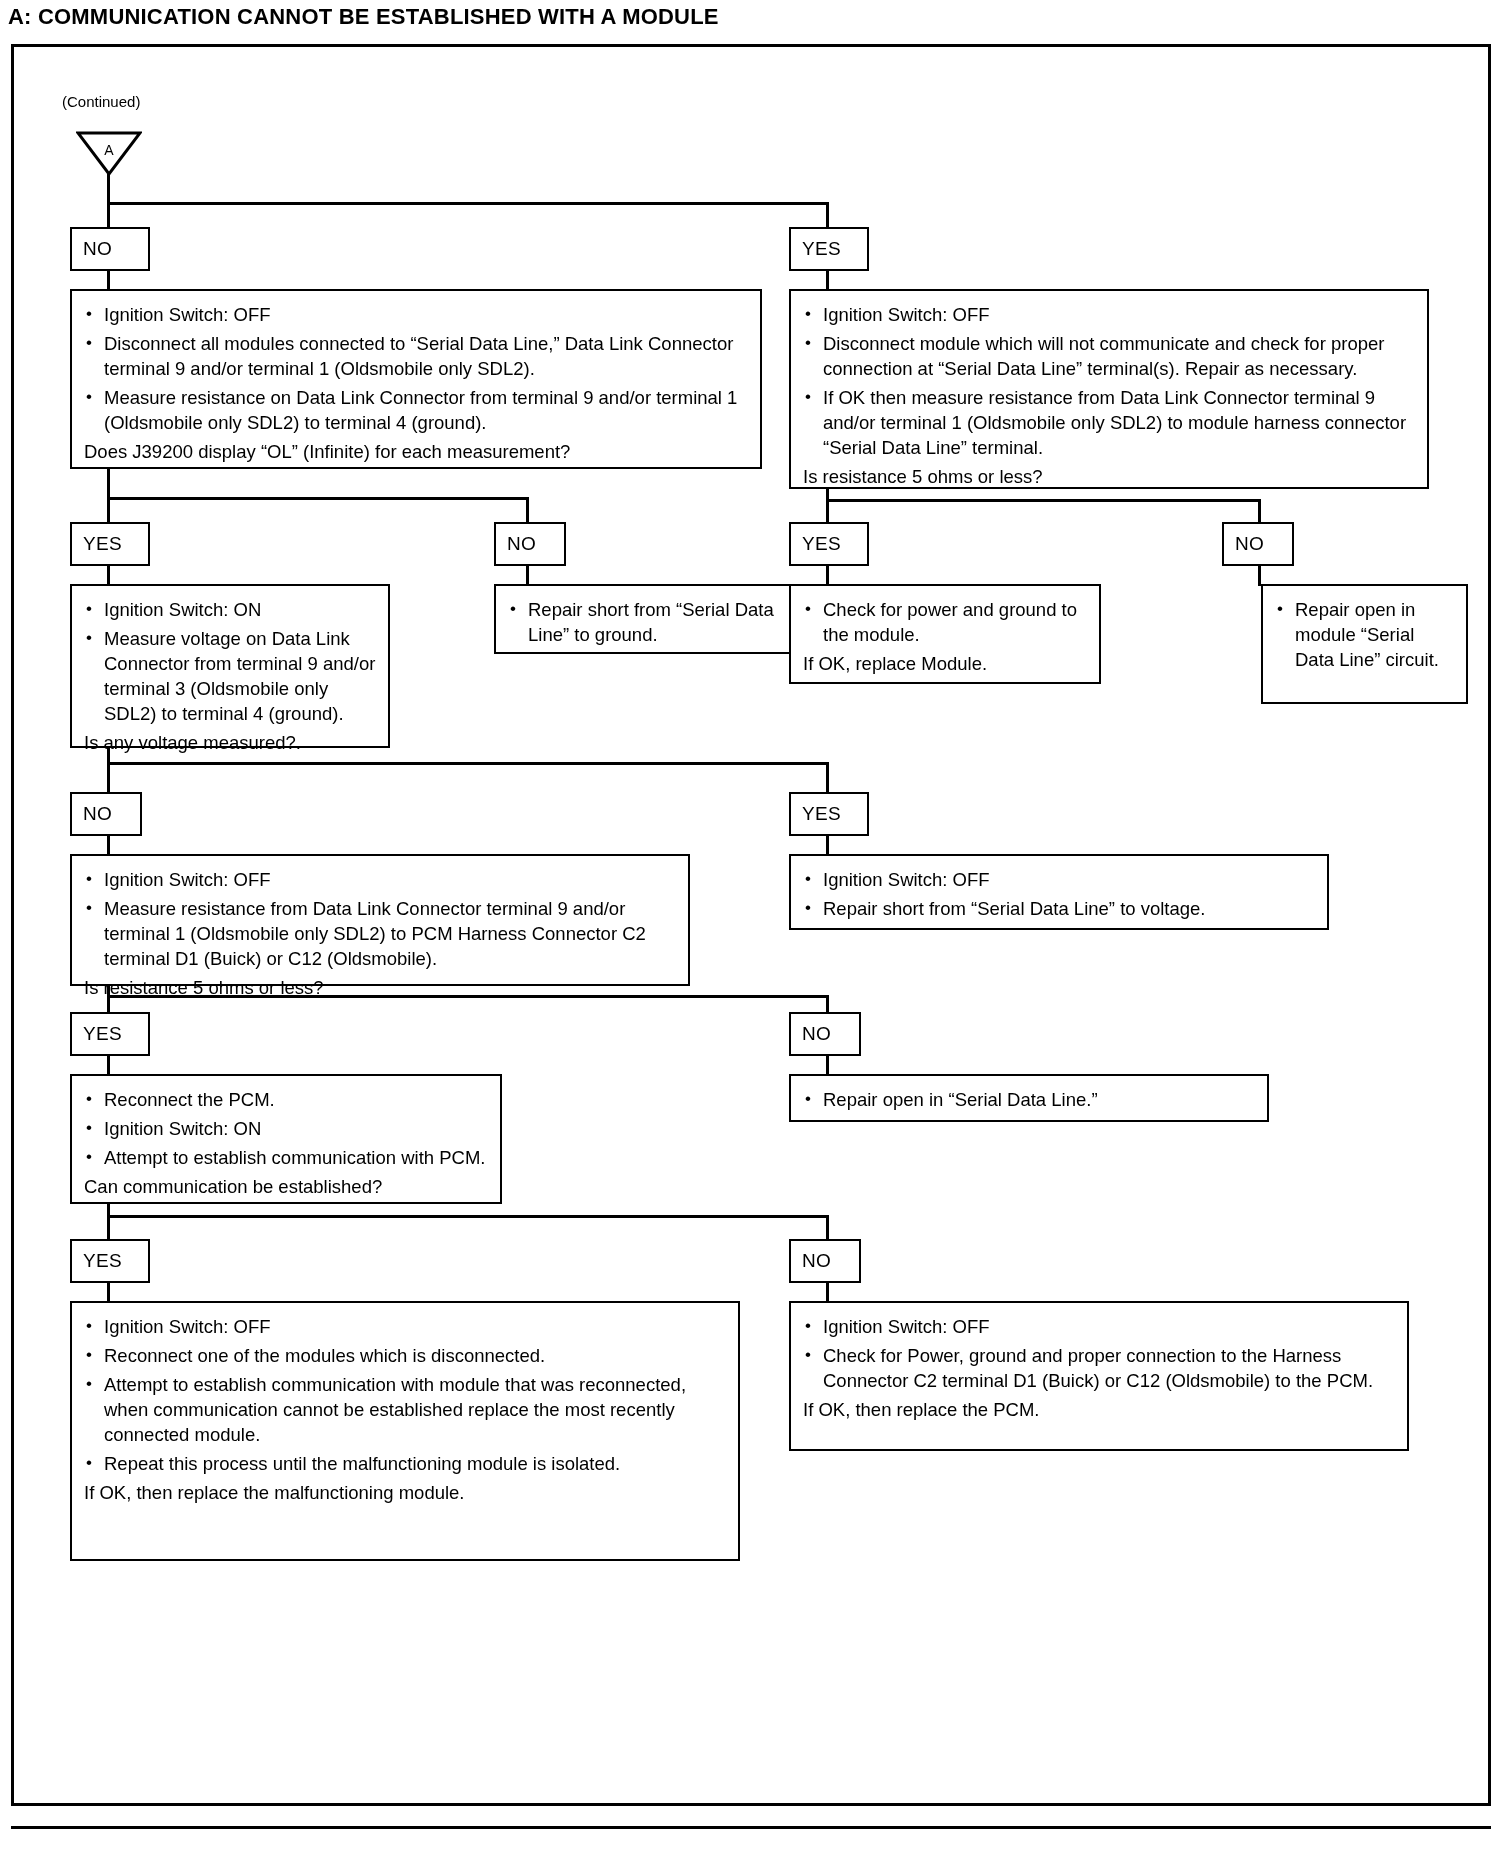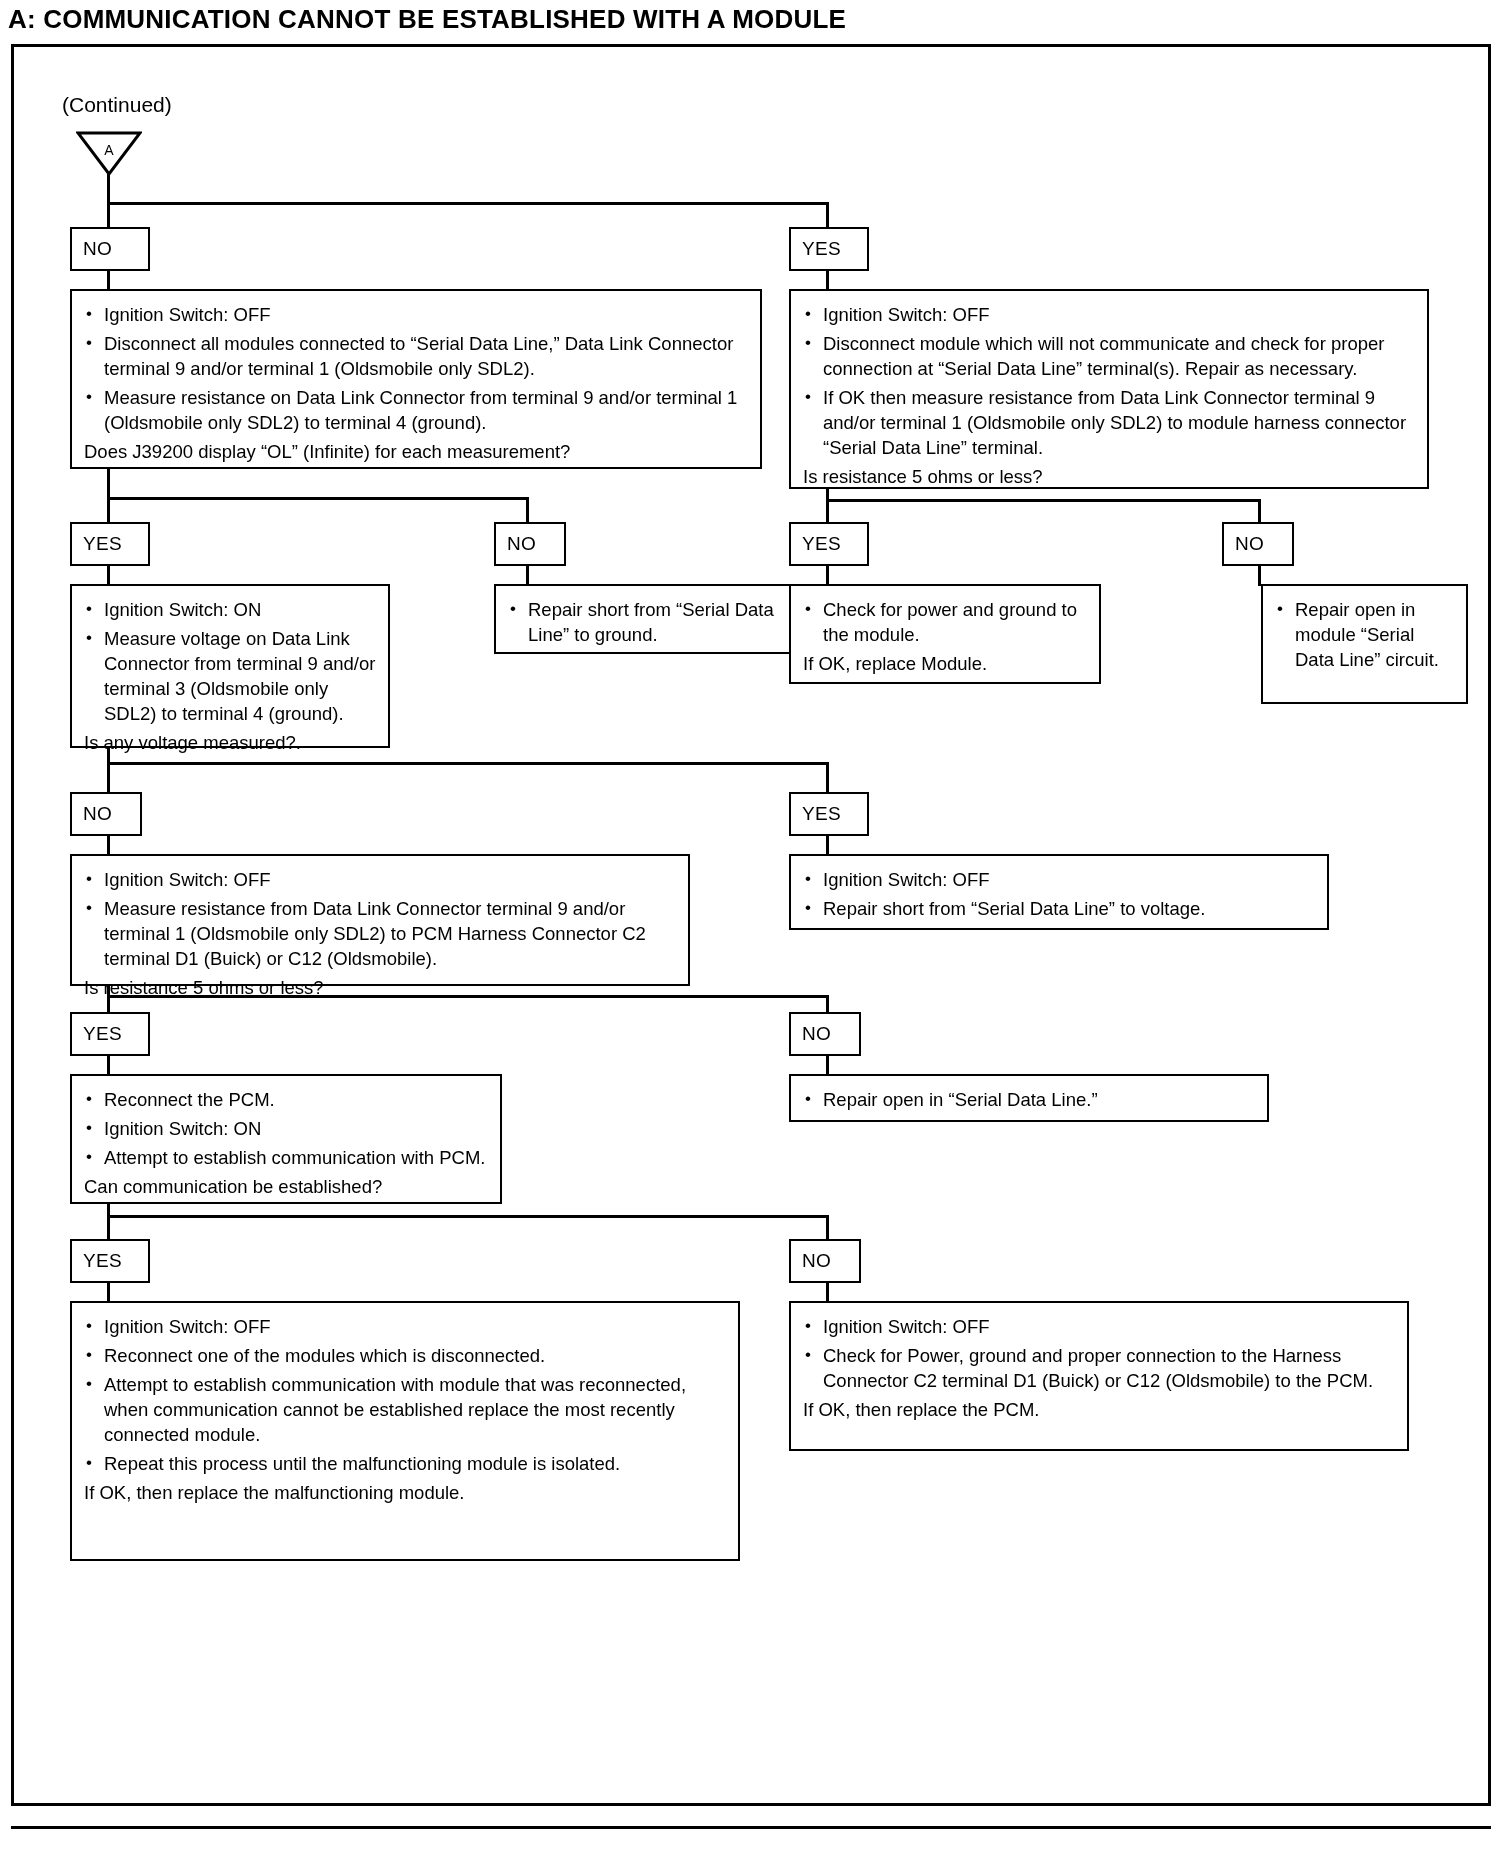--- a/index.html
+++ b/index.html
@@ -13,21 +13,21 @@
     height: 1860px;
     position: relative;
     overflow: hidden;
   }
 
   
   .page-title {
     position: absolute;
     left: 8px;
     top: 4px;
-    font-size: 26px;
+    font-size: 22px;
     font-weight: bold;
     letter-spacing: 0.2px;
     white-space: nowrap;
   }
 
   
   .frame {
     position: absolute;
     left: 11px;
     top: 44px;
@@ -42,21 +42,21 @@
     top: 1826px;
     width: 1480px;
     height: 3px;
     background: #000;
   }
 
   
   .node { position: absolute; }
 
   .continued {
-    font-size: 21px;
+    font-size: 15px;
     white-space: nowrap;
   }
 
   
   .tri-wrap { position: absolute; }
   .tri-wrap svg { display: block; }
   .tri-label {
     position: absolute;
     left: 0; right: 0;
     top: 12px;

